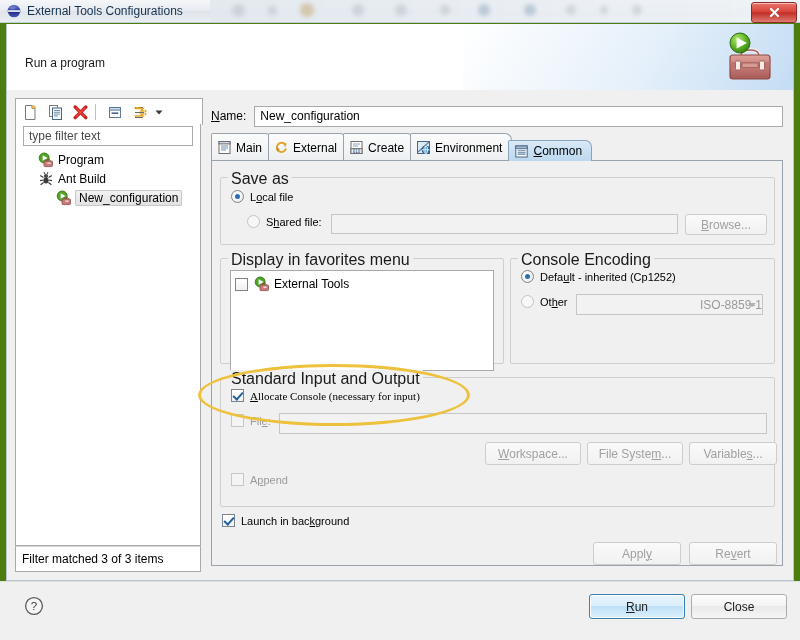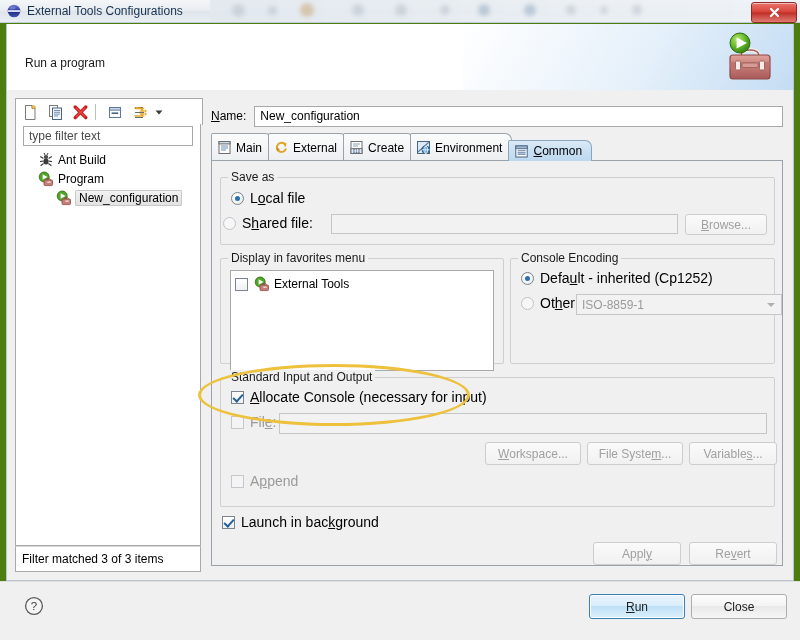--- a/index.html
+++ b/index.html
@@ -215,21 +215,21 @@
 
   
   .group {
     position: absolute;
     border: 1px solid #cfcfcf;
     border-radius: 2px;
   }
   .group-title {
     position: absolute; top: -8px; left: 7px;
     background: #f0f0f0; padding: 0 3px;
-    font-size: 12px; color: #1a1a1a; white-space: nowrap;
+    font-size: 16px; color: #1a1a1a; white-space: nowrap;
   }
 
   .radio {
     width: 13px; height: 13px; border-radius: 50%;
     border: 1px solid #7b8590;
     background: radial-gradient(circle at 40% 35%, #ffffff 0%, #f2f2f2 60%, #dedede 100%);
     box-sizing: border-box; flex: 0 0 auto;
     position: relative;
   }
   .radio.checked::after {
@@ -246,21 +246,21 @@
     position: relative;
   }
   .checkbox.checked::after {
     content: ""; position: absolute; left: 3px; top: 0px;
     width: 4px; height: 8px;
     border: solid #21609c; border-width: 0 2px 2px 0;
     transform: rotate(42deg);
   }
   .checkbox.disabled { border-color: #c3c8cd; background: #f4f4f4; }
   .ctl-row { display: flex; align-items: center; position: absolute; }
-  .ctl-row .lbl { margin-left: 6px; font-size: 14px; white-space: nowrap; }
+  .ctl-row .lbl { margin-left: 6px; font-size: 11px; white-space: nowrap; }
   .lbl.disabled { color: #9a9a9a; }
 
   .textfield {
     position: absolute;
     background: #fff; border: 1px solid #a9a9a9;
     box-sizing: border-box;
     display: flex; align-items: center;
     padding-left: 5px; font-size: 12px;
   }
   .textfield.disabled { background: #f2f2f2; border-color: #c6c6c6; color: #9a9a9a; }
@@ -441,40 +441,40 @@
           <svg width="10" height="10" viewBox="0 0 10 10">
             <path d="M1.5 3.5 L8.5 3.5 L5 7.5 Z" fill="#3a3a3a"></path>
           </svg>
         </div>
       </div>
 
       <div class="tree">
         <div class="tree-row lvl1">
           <span class="tr-icon">
             <svg width="16" height="16" viewBox="0 0 16 16">
+              <circle cx="6.2" cy="6" r="5" fill="#4fa524" stroke="#2d6a10" stroke-width="0.8"></circle>
+              <path d="M4.6 3.3 L9.6 6 L4.6 8.7 Z" fill="#ffffff"></path>
+              <rect x="6" y="9" width="8.5" height="5.6" rx="1" fill="#c77c78" stroke="#8f4a47" stroke-width="0.8"></rect>
+              <path d="M8 9 q0 -1.6 2.2 -1.6 q2.2 0 2.2 1.6" fill="none" stroke="#8f4a47" stroke-width="0.9"></path>
+              <rect x="9.3" y="10.4" width="3.4" height="1.5" fill="#efd6d3"></rect>
+            </svg>
+          </span>
+          <span class="tr-label">Program</span>
+        </div>
+        <div class="tree-row lvl1">
+          <span class="tr-icon">
+            <svg width="16" height="16" viewBox="0 0 16 16">
               <ellipse cx="8" cy="5" rx="2.2" ry="2" fill="#4a4a4a"></ellipse>
               <ellipse cx="8" cy="9.6" rx="2.6" ry="3" fill="#3a3a3a"></ellipse>
               <path d="M5.4 6.5 L2.2 4.5 M5.4 9 L2 9.6 M5.6 11.5 L2.6 13.8" stroke="#3a3a3a" stroke-width="1.1"></path>
               <path d="M10.6 6.5 L13.8 4.5 M10.6 9 L14 9.6 M10.4 11.5 L13.4 13.8" stroke="#3a3a3a" stroke-width="1.1"></path>
               <path d="M7 3 L6 1 M9 3 L10 1" stroke="#3a3a3a" stroke-width="1"></path>
             </svg>
           </span>
           <span class="tr-label">Ant Build</span>
-        </div>
-        <div class="tree-row lvl1">
-          <span class="tr-icon">
-            <svg width="16" height="16" viewBox="0 0 16 16">
-              <circle cx="6.2" cy="6" r="5" fill="#4fa524" stroke="#2d6a10" stroke-width="0.8"></circle>
-              <path d="M4.6 3.3 L9.6 6 L4.6 8.7 Z" fill="#ffffff"></path>
-              <rect x="6" y="9" width="8.5" height="5.6" rx="1" fill="#c77c78" stroke="#8f4a47" stroke-width="0.8"></rect>
-              <path d="M8 9 q0 -1.6 2.2 -1.6 q2.2 0 2.2 1.6" fill="none" stroke="#8f4a47" stroke-width="0.9"></path>
-              <rect x="9.3" y="10.4" width="3.4" height="1.5" fill="#efd6d3"></rect>
-            </svg>
-          </span>
-          <span class="tr-label">Program</span>
         </div>
         <div class="tree-row lvl2 selected">
           <span class="tr-icon">
             <svg width="16" height="16" viewBox="0 0 16 16">
               <circle cx="6.2" cy="6" r="5" fill="#4fa524" stroke="#2d6a10" stroke-width="0.8"></circle>
               <path d="M4.6 3.3 L9.6 6 L4.6 8.7 Z" fill="#ffffff"></path>
               <rect x="6" y="9" width="8.5" height="5.6" rx="1" fill="#c77c78" stroke="#8f4a47" stroke-width="0.8"></rect>
               <path d="M8 9 q0 -1.6 2.2 -1.6 q2.2 0 2.2 1.6" fill="none" stroke="#8f4a47" stroke-width="0.9"></path>
               <rect x="9.3" y="10.4" width="3.4" height="1.5" fill="#efd6d3"></rect>
             </svg>
@@ -566,21 +566,21 @@
         <div class="tab-pane">
 
           <div class="group" style="left:8px; top:16px; width:553px; height:66px;">
             <span class="group-title">Save as</span>
 
             <div class="ctl-row" style="left:10px; top:12px;">
               <span class="radio checked"></span>
               <span class="lbl">L<u>o</u>cal file</span>
             </div>
 
-            <div class="ctl-row" style="left:2px; top:37px;">
+            <div class="ctl-row" style="left:26px; top:37px;">
               <span class="radio disabled"></span>
               <span class="lbl">S<u>h</u>ared file:</span>
             </div>
             <div class="textfield disabled" style="left:110px; top:36px; width:347px; height:20px;">
               <span></span>
             </div>
             <div class="btn disabled" style="left:464px; top:36px; width:82px; height:21px;">
               <span><u>B</u>rowse...</span>
             </div>
           </div>
@@ -609,30 +609,30 @@
 
             <div class="ctl-row" style="left:10px; top:11px;">
               <span class="radio checked"></span>
               <span class="lbl">Defa<u>u</u>lt - inherited (Cp1252)</span>
             </div>
 
             <div class="ctl-row" style="left:10px; top:36px;">
               <span class="radio disabled"></span>
               <span class="lbl">Ot<u>h</u>er</span>
             </div>
-            <div class="combo" style="left:65px; top:35px; width:206px; height:21px;">
+            <div class="combo" style="left:65px; top:35px; width:187px; height:21px;justify-content:flex-end;">
               <span>ISO-8859-1</span>
               <span class="combo-arrow"></span>
             </div>
           </div>
 
           <div class="group" style="left:8px; top:216px; width:553px; height:128px;">
             <span class="group-title">Standard Input and Output</span>
 
-            <div class="ctl-row" style="left:10px; top:11px;">
+            <div class="ctl-row" style="left:10px; top:11px;font-family:Liberation Serif, serif;">
               <span class="checkbox checked"></span>
               <span class="lbl"><u>A</u>llocate Console (necessary for input)</span>
             </div>
 
             <div class="ctl-row" style="left:10px; top:36px;">
               <span class="checkbox disabled"></span>
               <span class="lbl disabled">Fil<u>e</u>:</span>
             </div>
             <div class="textfield disabled" style="left:58px; top:35px; width:488px; height:21px;">
               <span></span>

